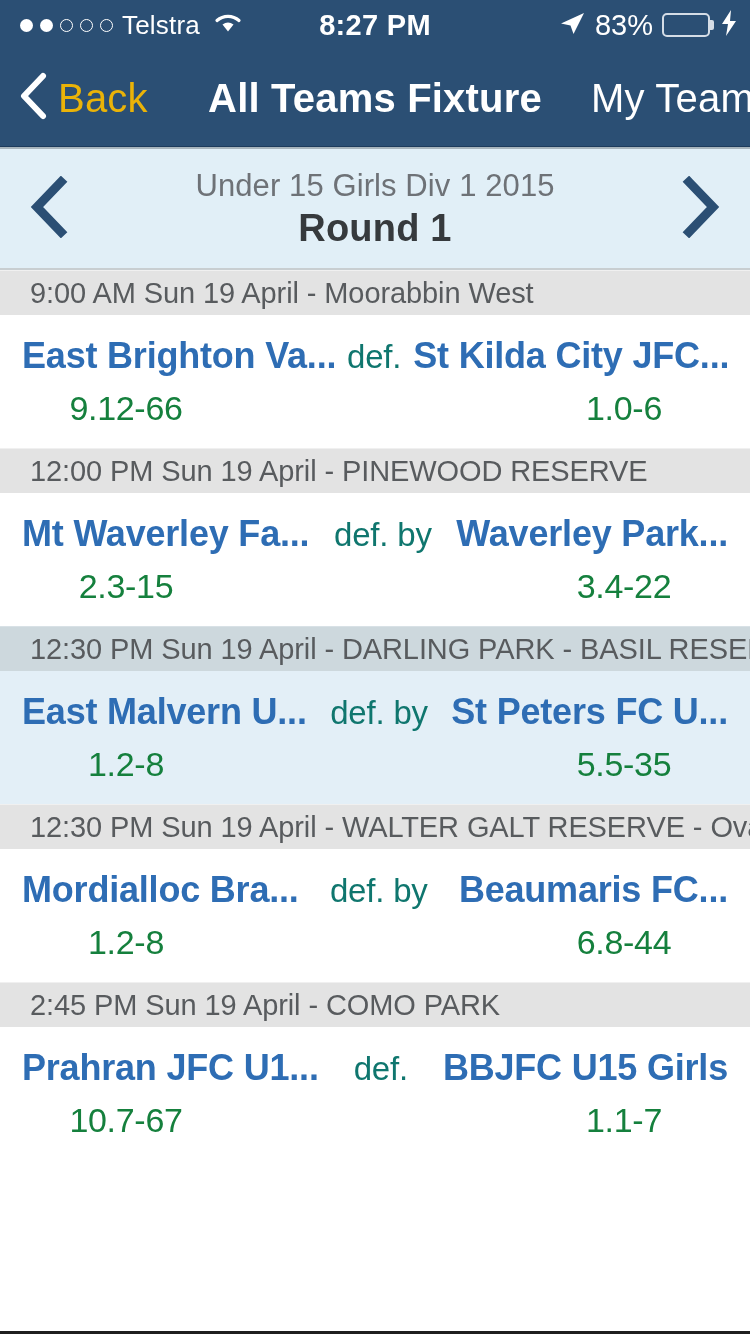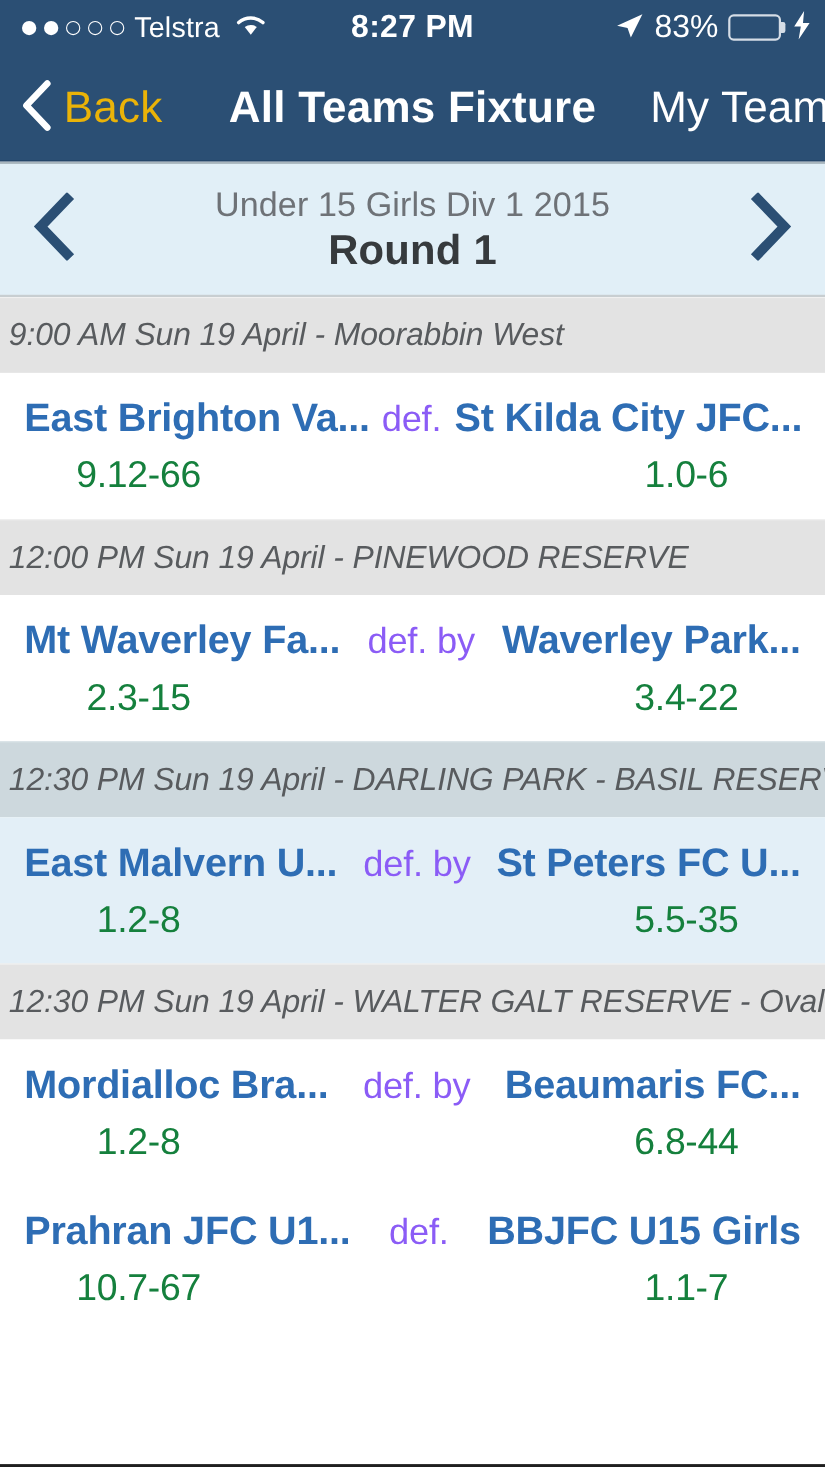--- a/index.html
+++ b/index.html
@@ -188,33 +188,32 @@
   }
 
   
   .match-list {
     flex: 1 1 auto;
     overflow: hidden;
     background: #ffffff;
   }
   .match-block { width: 750px; }
   .match-header {
-    height: 69px;
+    height: 45px;
     background: #E3E3E3;
     display: flex;
     align-items: center;
-    padding-left: 8px;
+    padding-left: 30px;
     box-sizing: border-box;
     border-top: 1px solid #F0F0F0;
     font-size: 29px;
     color: #585B5E;
     white-space: nowrap;
     overflow: hidden;
     letter-spacing: -0.1px;
-    font-style: italic;
   }
   .match-block.highlight .match-header {
     background: #CDD8DD;
     border-top: 1px solid #D8E1E6;
     color: #585B5E;
   }
   .match-body {
     height: 133px;
     background: #ffffff;
     box-sizing: border-box;
@@ -236,21 +235,21 @@
     font-weight: bold;
     color: #2E6DB4;
     white-space: nowrap;
     overflow: hidden;
     letter-spacing: -0.2px;
   }
   .team-name.home { text-align: left; flex: 0 1 auto; }
   .team-name.away { text-align: right; flex: 0 1 auto; }
   .match-result {
     font-size: 33px;
-    color: #8b5cf6;
+    color: #0f766e;
     white-space: nowrap;
     padding: 0 12px;
     flex: 0 0 auto;
     letter-spacing: -0.2px;
   }
   .match-scores {
     display: flex;
     justify-content: space-between;
     width: 100%;
     margin-top: 12px;
@@ -400,20 +399,21 @@
             <div class="match-result">def. by</div>
             <div class="team-name away">Beaumaris FC...</div>
           </div>
           <div class="match-scores">
             <div class="score home">1.2-8</div>
             <div class="score away">6.8-44</div>
           </div>
         </div>
       </div>
       <div class="match-block">
+        <div class="match-header">2:45 PM Sun 19 April - COMO PARK</div>
         <div class="match-body">
           <div class="match-teams">
             <div class="team-name home">Prahran JFC U1...</div>
             <div class="match-result">def.</div>
             <div class="team-name away">BBJFC U15 Girls</div>
           </div>
           <div class="match-scores">
             <div class="score home">10.7-67</div>
             <div class="score away">1.1-7</div>
           </div>

